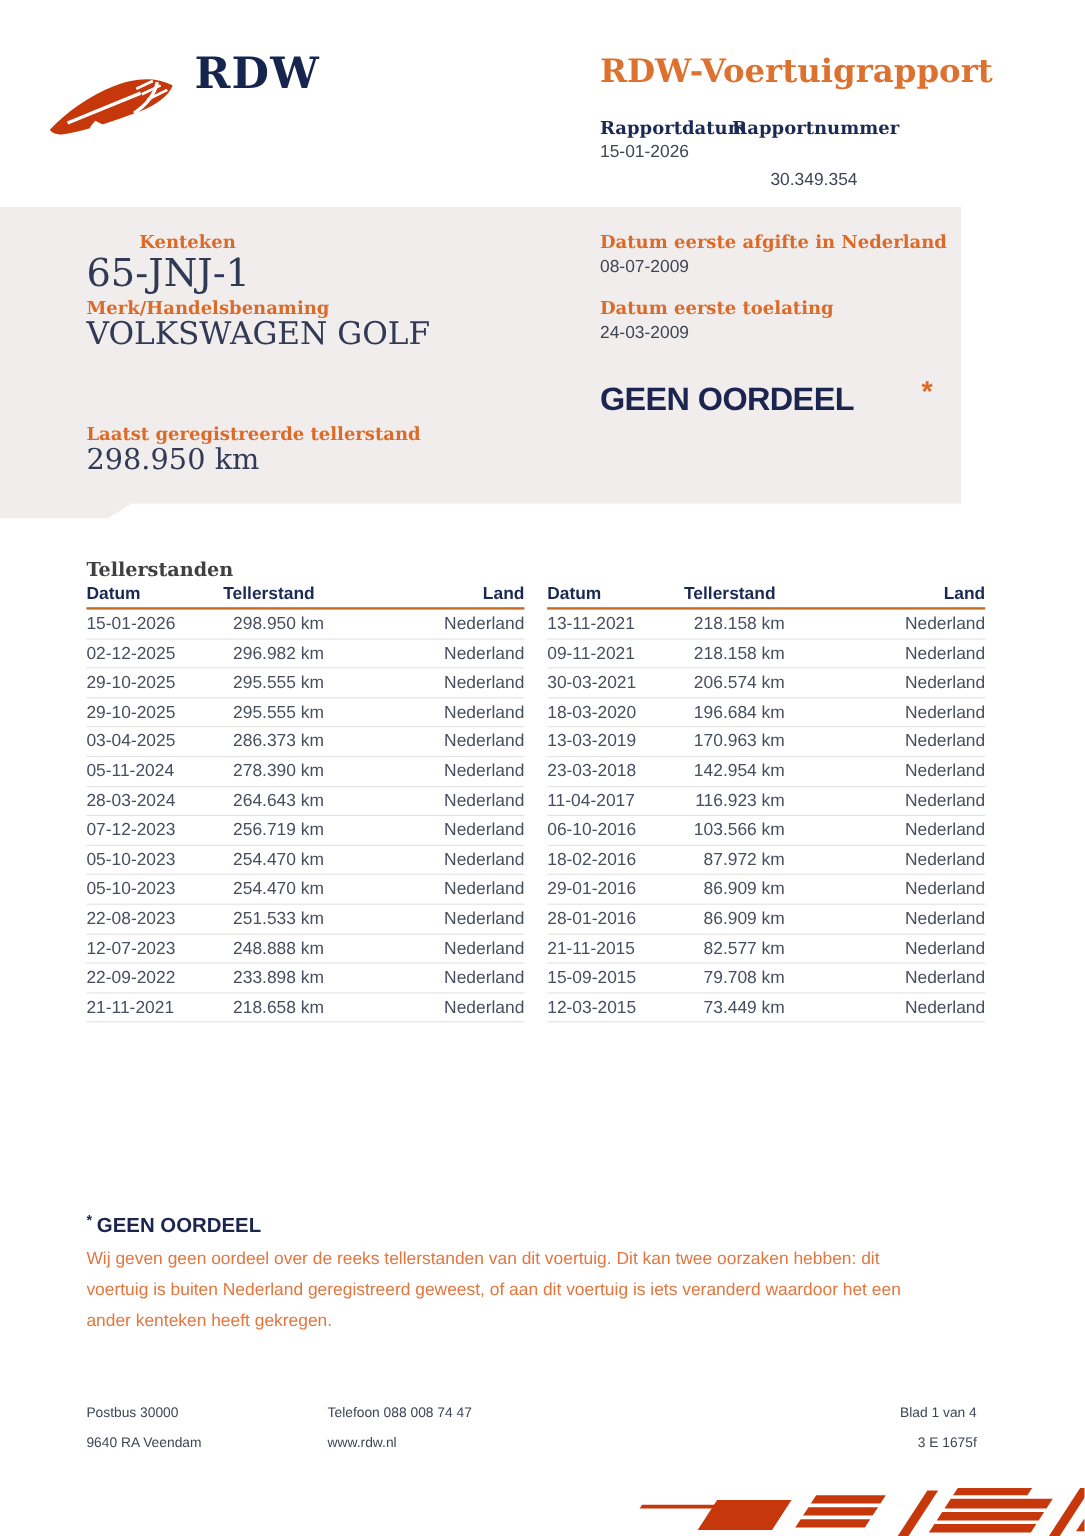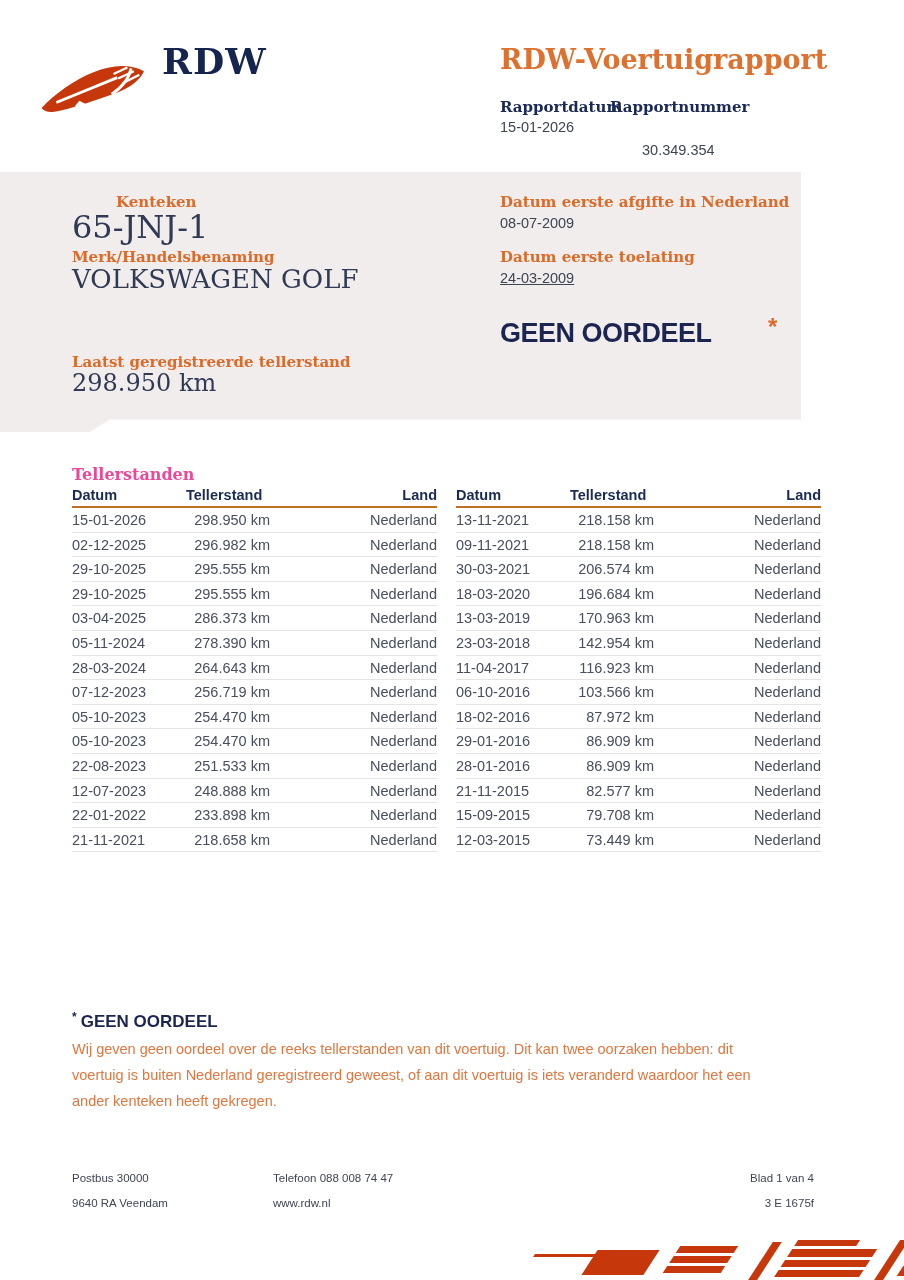--- a/index.html
+++ b/index.html
@@ -47,21 +47,21 @@
   }
   .verdict {
     font-weight:bold; font-size:27px; color:#1b2550; letter-spacing:-0.5px; white-space:nowrap;
   }
   .verdict-star { font-weight:bold; font-size:24px; color:#dc6a28; }
 
   
   .tbl-title {
     position:absolute; left:72px; top:465px;
     font-family:"DejaVu Serif", serif; font-weight:bold;
-    font-size:16px; color:#ec4899;
+    font-size:16px; color:#404040;
   }
   .tables { position:absolute; left:72px; top:487px; width:749px; display:flex; gap:19px; }
   .ttable { width:365px; }
   .thead {
     display:grid; grid-template-columns:114px 84px 1fr;
     border-bottom:2px solid #c16d24; padding-bottom:3px;
     font-weight:bold; font-size:14.5px; color:#1b2a55;
   }
   .thead .h-land { text-align:right; }
   .trow {
@@ -120,21 +120,21 @@
   <div class="abs orange-label" style="left:72px; top:193px;margin-left:44px;">Kenteken</div>
   <div class="abs big-value" style="left:72px; top:208px; font-size:32px;">65-JNJ-1</div>
   <div class="abs orange-label" style="left:72px; top:248px;">Merk/Handelsbenaming</div>
   <div class="abs orange-label" style="left:72px; top:353px;">Laatst geregistreerde tellerstand</div>
   <div class="abs big-value" style="left:72px; top:264px; font-size:26px;">VOLKSWAGEN GOLF</div>
   <div class="abs big-value" style="left:72px; top:369px; font-size:24px;">298.950 km</div>
 
   <div class="abs orange-label" style="left:500px; top:193px;">Datum eerste afgifte in Nederland</div>
   <div class="abs meta-value" style="left:500px; top:215px;">08-07-2009</div>
   <div class="abs orange-label" style="left:500px; top:248px;">Datum eerste toelating</div>
-  <div class="abs meta-value" style="left:500px; top:270px;text-decoration:underline;">24-03-2009</div>
+  <div class="abs meta-value" style="left:500px; top:270px;">24-03-2009</div>
   <div class="abs verdict" style="left:500px; top:318px;">GEEN OORDEEL</div>
   <div class="abs verdict-star" style="left:768px; top:313px;">*</div>
 
   <div class="tbl-title">Tellerstanden</div>
   <div class="tables">
     <div class="ttable">
       <div class="thead">
         <span class="h-datum">Datum</span>
         <span class="h-teller">Tellerstand</span>
         <span class="h-land">Land</span>
@@ -194,21 +194,21 @@
             <span class="tc0">22-08-2023</span>
             <span class="tc1">251.533 km</span>
             <span class="tc2">Nederland</span>
           </div>
           <div class="trow">
             <span class="tc0">12-07-2023</span>
             <span class="tc1">248.888 km</span>
             <span class="tc2">Nederland</span>
           </div>
           <div class="trow">
-            <span class="tc0">22-01-2022</span>
+            <span class="tc0">22-09-2022</span>
             <span class="tc1">233.898 km</span>
             <span class="tc2">Nederland</span>
           </div>
           <div class="trow">
             <span class="tc0">21-11-2021</span>
             <span class="tc1">218.658 km</span>
             <span class="tc2">Nederland</span>
           </div>
         </div>
     </div>

